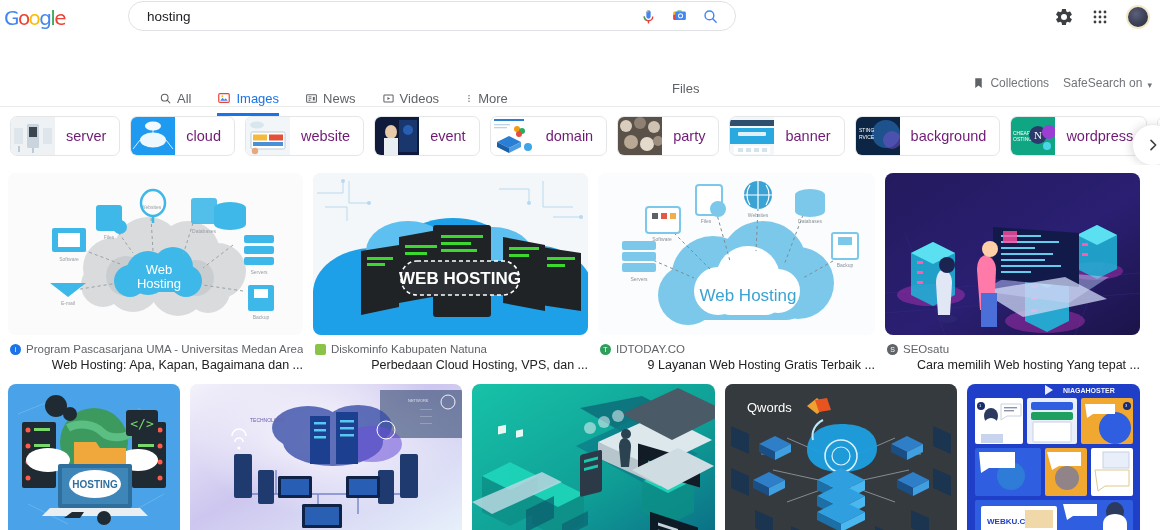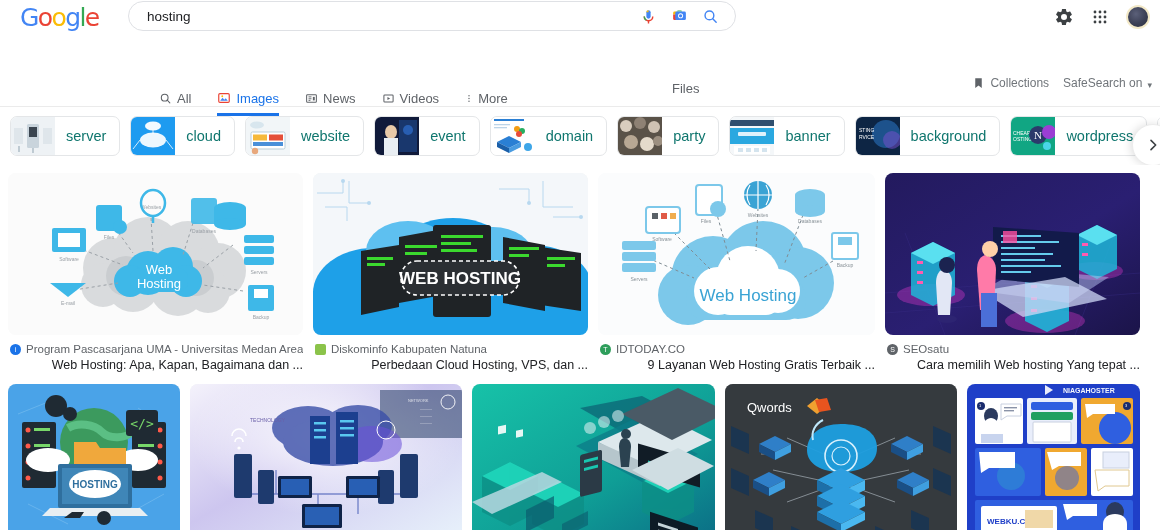--- a/index.html
+++ b/index.html
@@ -17,23 +17,23 @@
     height: 70px;
     background: #fff;
   }
   .header-top {
     display: flex;
     align-items: center;
     height: 33px;
     padding-top: 2px;
   }
   .logo {
-    margin-left: 20px;
+    margin-left: 4px;
     width: 100px;
-    font-size: 25px;
+    font-size: 20px;
     letter-spacing: -1.6px;
     font-family: "DejaVu Sans", sans-serif;
     font-weight: 400;
     line-height: 30px;
     user-select: none;
     cursor: pointer;
   }
   .logo span:nth-child(1){color:#4285F4;}
   .logo span:nth-child(2){color:#EA4335;}
   .logo span:nth-child(3){color:#FBBC05;}
@@ -141,21 +141,21 @@
     border-radius: 7px;
     background: #fff;
     overflow: hidden;
     cursor: pointer;
     flex: 0 0 auto;
   }
   .chip-thumb { width: 44px; height: 40px; flex: 0 0 44px; }
   .chip-label {
     padding: 0 13px 0 11px;
     font-size: 14.5px;
-    color: #0f766e;
+    color: #701a75;
     white-space: nowrap;
   }
   .chip-next {
     position: absolute;
     right: -14px; top: 17px;
     width: 42px; height: 42px;
     border-radius: 50%;
     background: #fff;
     border: 1px solid #ececec;
     box-shadow: -2px 0 8px rgba(0,0,0,.12);

